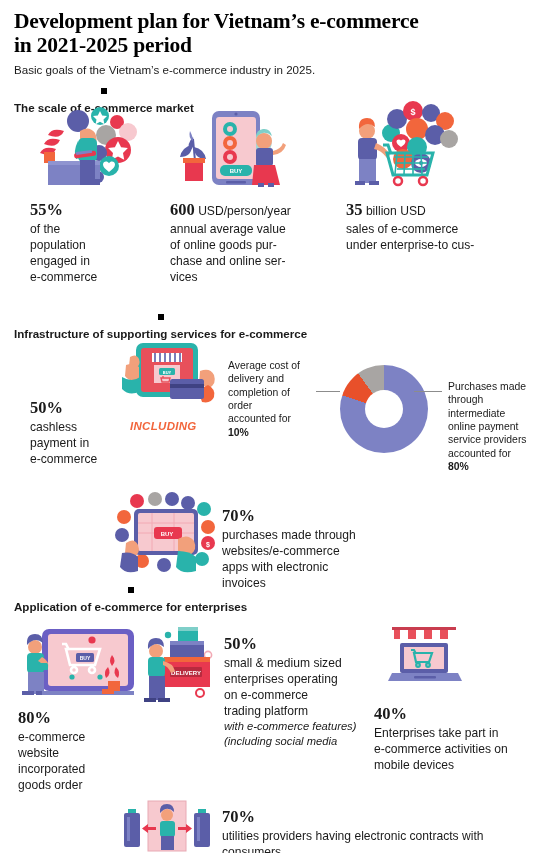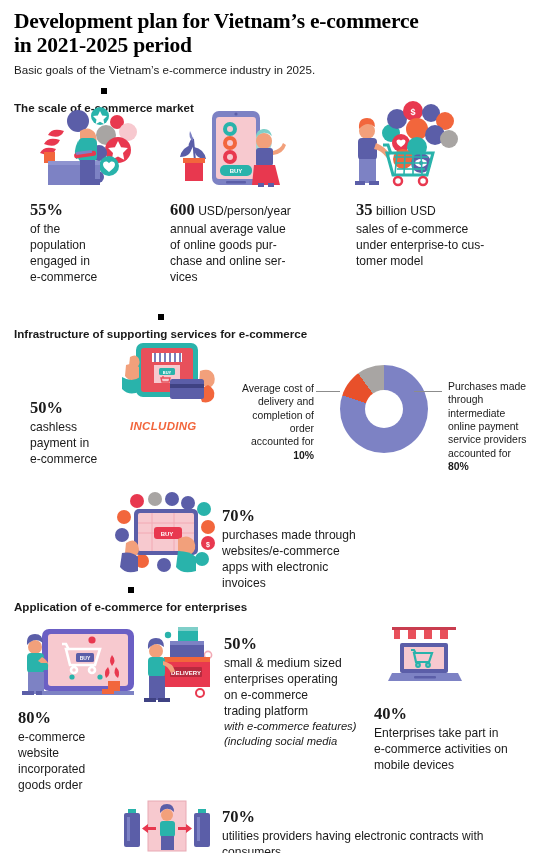--- a/index.html
+++ b/index.html
@@ -239,28 +239,27 @@
     <div>
       <span class="big">600</span>
       <span class="unit">USD/person/year</span>
     </div>
     <div>annual average value</div>
     <div>of online goods pur-</div>
     <div>chase and online ser-</div>
     <div>vices</div>
   </div>
 
-  <div class="stat abs" style="left:356px; top:182px; width:180px;">
+  <div class="stat abs" style="left:346px; top:182px; width:180px;">
     <div>
       <span class="big">35</span>
       <span class="unit">billion USD</span>
     </div>
     <div>sales of e-commerce</div>
     <div>under enterprise-to cus-</div>
-    <div>tomer model</div>
   </div>
 
   <div class="section-head abs" id="sec2-head">
     <span class="bullet"></span>
     <span>Infrastructure of supporting services for e-commerce</span>
   </div>
 
   <div class="ill" style="left:108px; top:330px;">
     <svg width="120" height="80" viewBox="0 0 120 80">
       <rect x="28" y="4" width="62" height="54" rx="7" fill="#29b3ab"></rect>
@@ -301,21 +300,21 @@
   </div>
   <div class="abs including" style="left:130px; top:411px;">INCLUDING</div>
 
   <div class="stat abs" style="left:30px; top:380px; width:110px;">
     <div><span class="big">50%</span></div>
     <div>cashless</div>
     <div>payment in</div>
     <div>e-commerce</div>
   </div>
 
-  <div class="small-lbl abs" style="left:228px; top:373px; width:86px; text-align:right;">
+  <div class="small-lbl abs" style="left:228px; top:350px; width:86px; ">
     <div>Average cost of</div>
     <div>delivery and</div>
     <div>completion of</div>
     <div>order</div>
     <div>accounted for</div>
     <div><b>10%</b></div>
   </div>
   <div class="leader abs" style="left:316px; top:382px; width:24px;"></div>
 
   <div class="abs" style="left:340px; top:356px;">

